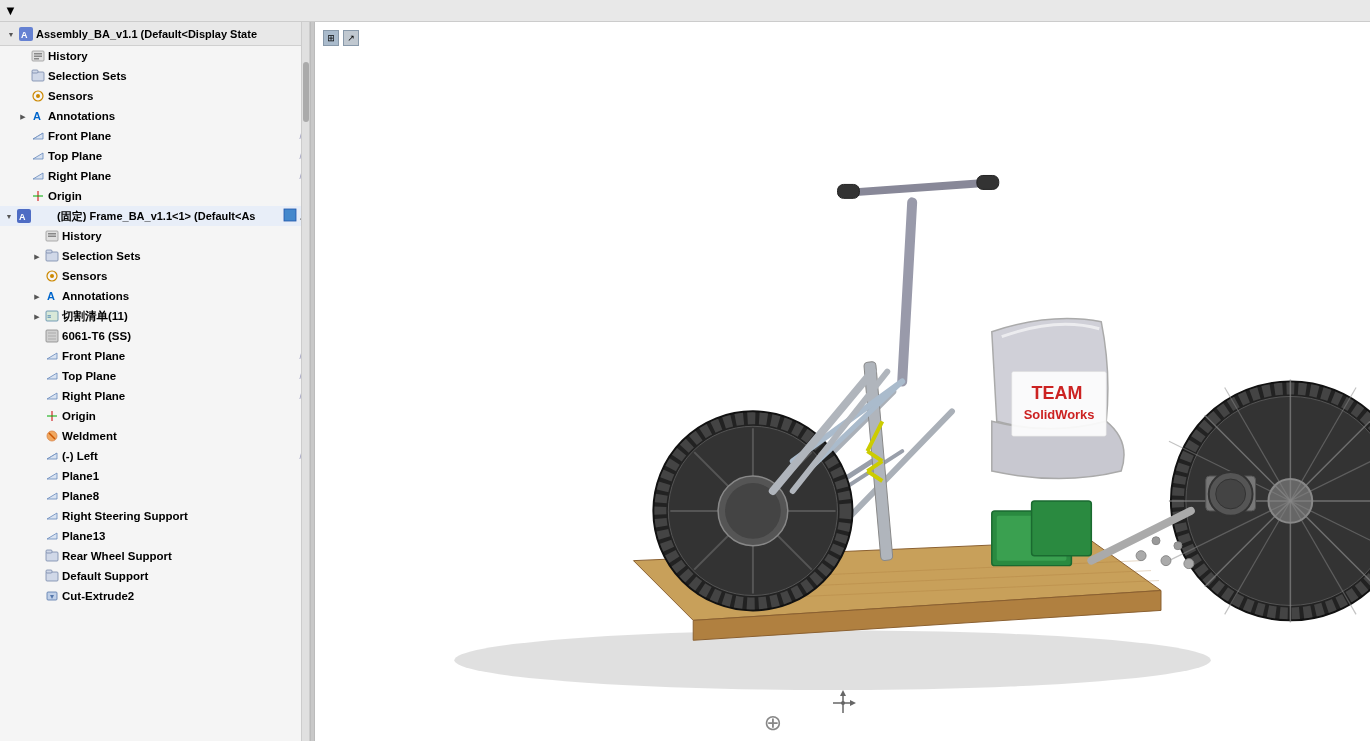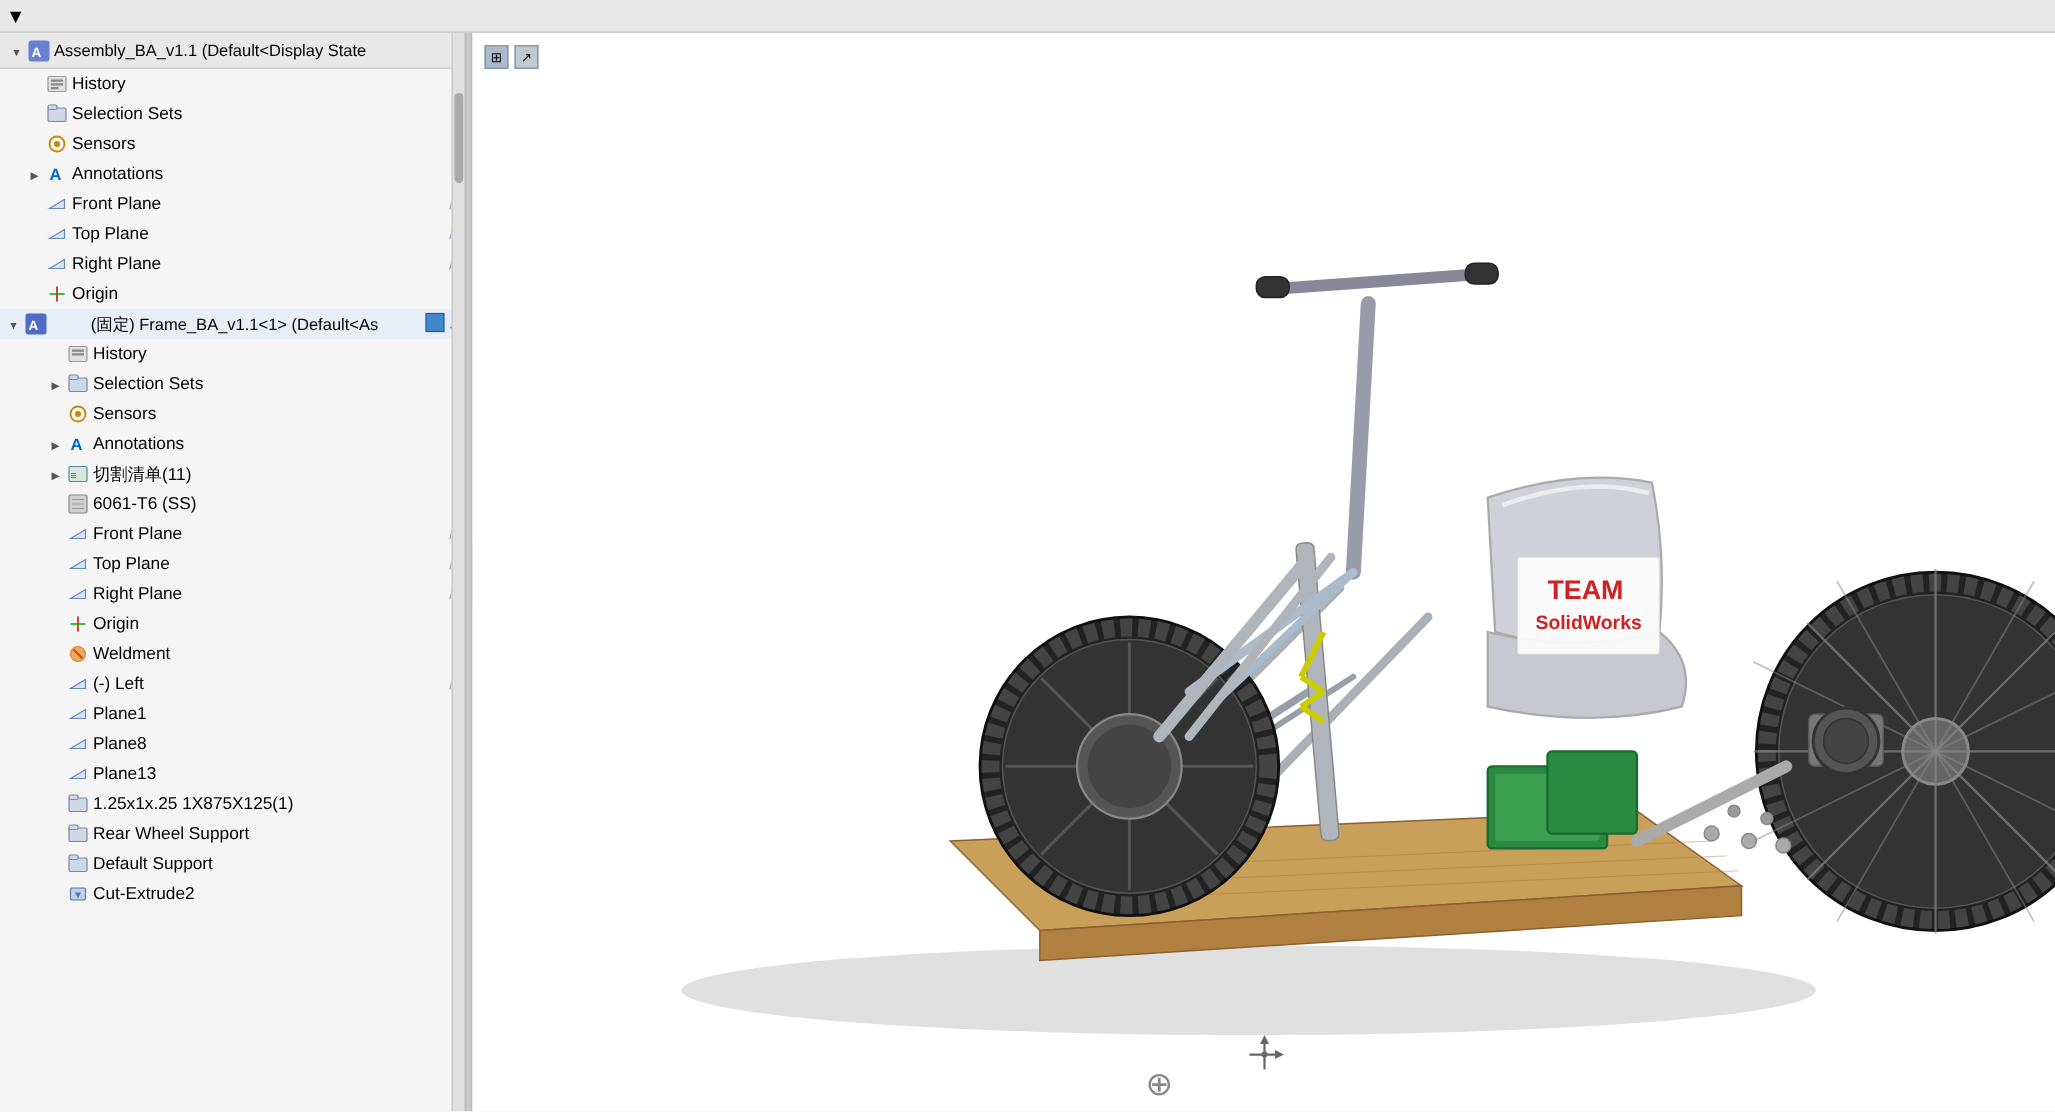--- a/index.html
+++ b/index.html
@@ -82,20 +82,21 @@
       align-items: center;
       justify-content: center;
       flex-shrink: 0;
       margin-right: 2px;
     }
 
     .tree-item .label {
       font-size: 11.5px;
       color: #000;
       flex: 1;
+      font-weight: bold;
     }
 
     
     .viewport {
       flex: 1;
       background: white;
       position: relative;
       overflow: hidden;
     }
 
@@ -444,45 +445,44 @@
         <span class="indent" style="width:14px;"></span>
         <span class="expander"></span>
         <span class="icon">
           <svg width="14" height="14" viewBox="0 0 14 14">
               <polygon points="2,10 12,4 12,10 2,10" fill="rgba(100,150,220,0.2)" stroke="#6688bb" stroke-width="0.8"></polygon>
             </svg>
         </span>
         <span class="label">Plane8</span>
       </div>
 
+      <div class="tree-item">
+        <span class="indent" style="width:14px;"></span>
+        <span class="indent" style="width:14px;"></span>
+        <span class="expander"></span>
+        <span class="icon">
+          <svg width="14" height="14" viewBox="0 0 14 14">
+              <polygon points="2,10 12,4 12,10 2,10" fill="rgba(100,150,220,0.2)" stroke="#6688bb" stroke-width="0.8"></polygon>
+            </svg>
+        </span>
+        <span class="label">Right Steering Support</span>
+      </div>
 
       <div class="tree-item">
         <span class="indent" style="width:14px;"></span>
         <span class="indent" style="width:14px;"></span>
         <span class="expander"></span>
         <span class="icon">
           <svg width="14" height="14" viewBox="0 0 14 14">
               <polygon points="2,10 12,4 12,10 2,10" fill="rgba(100,150,220,0.2)" stroke="#6688bb" stroke-width="0.8"></polygon>
             </svg>
         </span>
         <span class="label">Plane13</span>
       </div>
 
-      <div class="tree-item">
-        <span class="indent" style="width:14px;"></span>
-        <span class="indent" style="width:14px;"></span>
-        <span class="expander"></span>
-        <span class="icon">
-          <svg width="14" height="14" viewBox="0 0 14 14">
-              <rect x="1" y="3" width="12" height="9" rx="1" fill="#d0d8e8" stroke="#7788aa" stroke-width="0.8"></rect>
-              <rect x="1" y="1" width="6" height="3" rx="1" fill="#d0d8e8" stroke="#7788aa" stroke-width="0.8"></rect>
-            </svg>
-        </span>
-        <span class="label">1.25x1x.25 1X875X125(1)</span>
-      </div>
 
       <div class="tree-item">
         <span class="indent" style="width:14px;"></span>
         <span class="indent" style="width:14px;"></span>
         <span class="expander"></span>
         <span class="icon">
           <svg width="14" height="14" viewBox="0 0 14 14">
               <rect x="1" y="3" width="12" height="9" rx="1" fill="#d0d8e8" stroke="#7788aa" stroke-width="0.8"></rect>
               <rect x="1" y="1" width="6" height="3" rx="1" fill="#d0d8e8" stroke="#7788aa" stroke-width="0.8"></rect>
             </svg>

